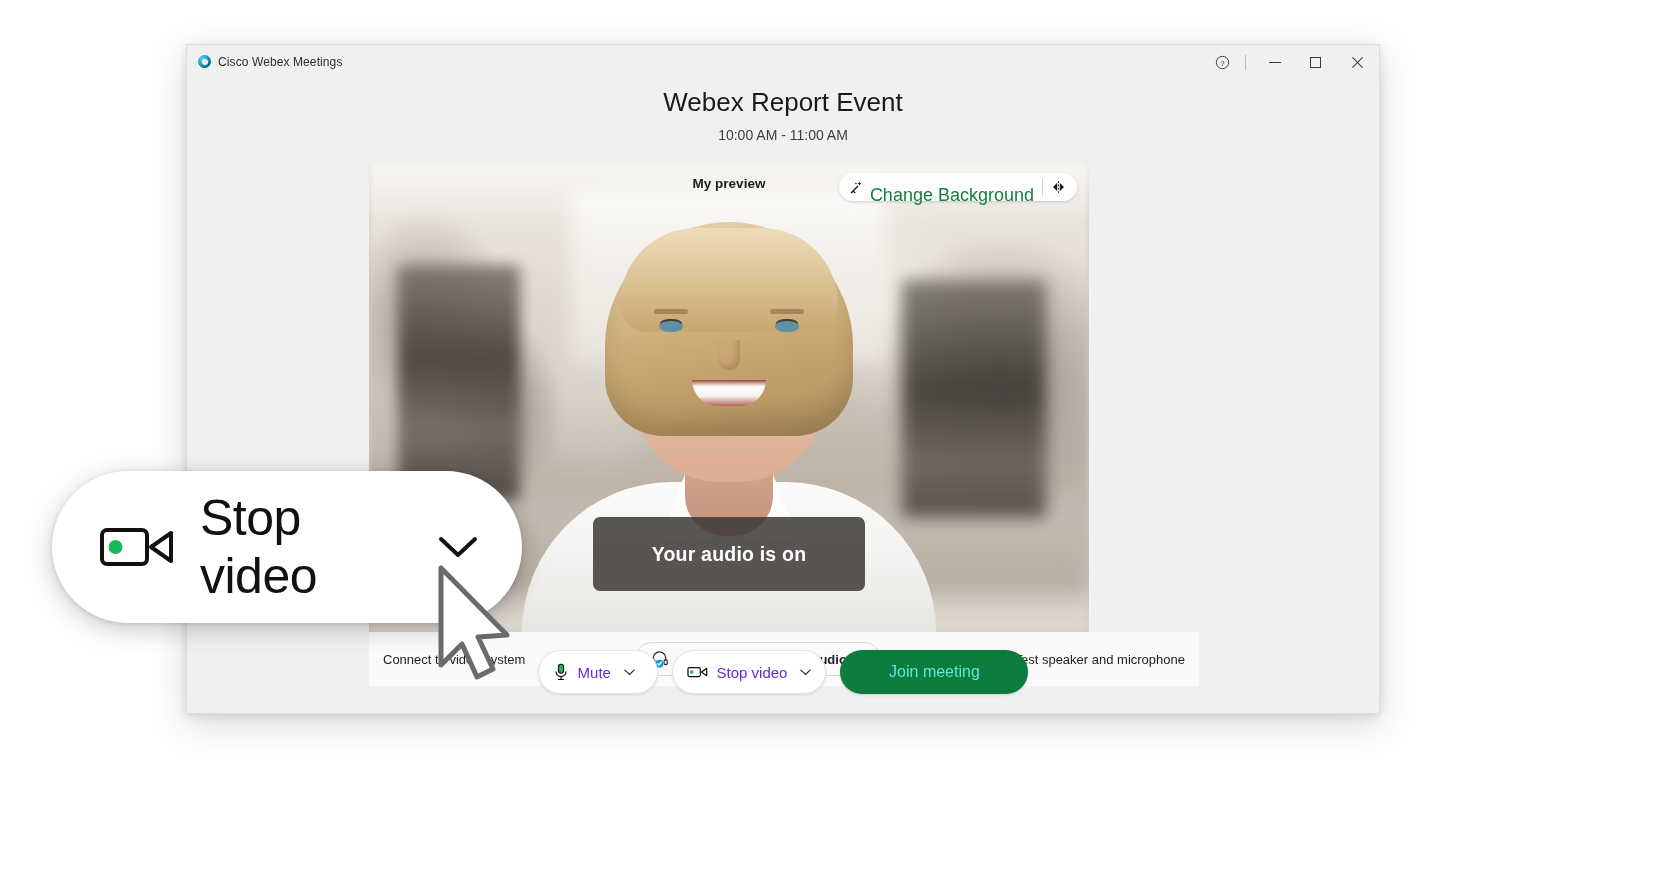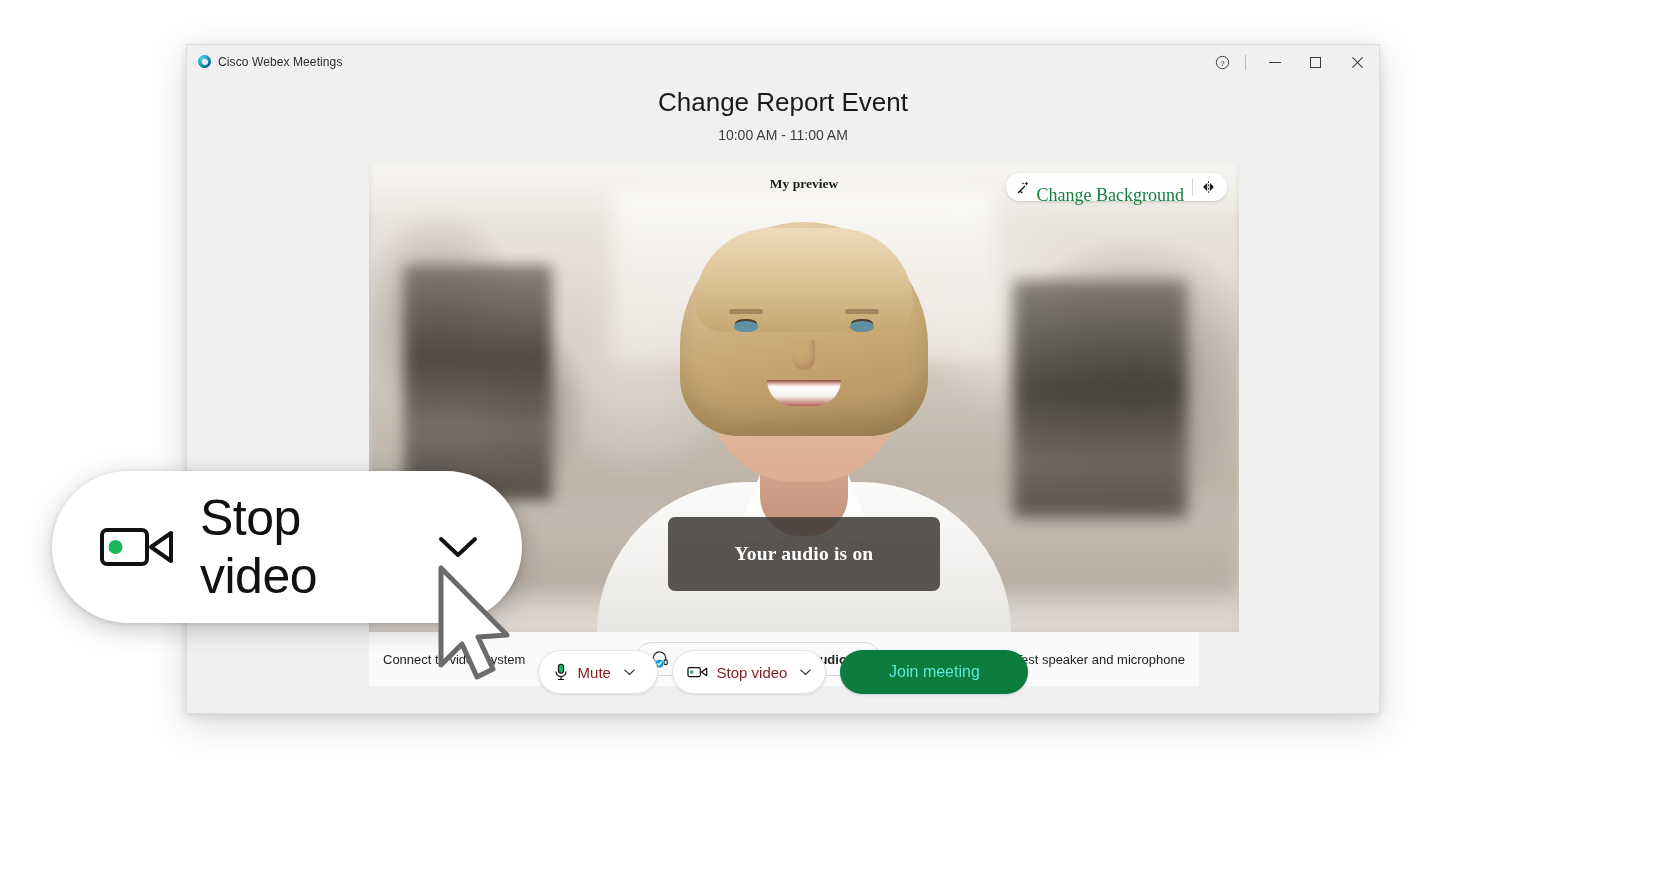--- a/index.html
+++ b/index.html
@@ -59,22 +59,22 @@
     text-align: center; font-size: 26px; color: #1a1a1a; font-weight: 400;
   }
   .meeting-time {
     position: absolute; top: 82px; left: 0; width: 100%;
     text-align: center; font-size: 14px; color: #3b3b3b;
   }
 
   
   .preview {
     position: absolute; left: 182px; top: 117px;
-    width: 870px; height: 470px;
-    overflow: hidden; background: #cfc8c2; font-family: Liberation Serif, serif;
+    width: 720px; height: 470px;
+    overflow: hidden; background: #cfc8c2;
   }
   
   .bg-scene { position: absolute; inset: 0;
     background:
       radial-gradient(120px 150px at 8% 32%, rgba(120,110,100,.55), rgba(120,110,100,0) 70%),
       radial-gradient(90px 120px at 18% 52%, rgba(90,82,74,.5), rgba(90,82,74,0) 72%),
       radial-gradient(150px 180px at 31% 42%, rgba(225,220,214,.85), rgba(225,220,214,0) 70%),
       radial-gradient(180px 200px at 88% 45%, rgba(110,104,98,.55), rgba(110,104,98,0) 72%),
       radial-gradient(120px 160px at 72% 30%, rgba(238,234,229,.9), rgba(238,234,229,0) 70%),
       linear-gradient(180deg, #efece7 0%, #e4ded6 22%, #cfc6bb 46%, #bdb3a7 68%, #cfc8bf 88%, #ded8d0 100%);
@@ -176,21 +176,21 @@
 
   
   .actions {
     position: absolute; left: 0; top: 605px; width: 100%;
     display: flex; align-items: center; justify-content: center; gap: 14px;
   }
   .pill-btn {
     height: 44px; min-width: 120px; border-radius: 22px; background: #fff;
     border: 1px solid #e3e3e3; box-shadow: 0 1px 3px rgba(0,0,0,.10);
     display: flex; align-items: center; gap: 9px; padding: 0 14px;
-    font-size: 15px; color: #7f1d1d;
+    font-size: 15px; color: #6d28d9;
   }
   .pill-btn .chev { margin-left: 4px; }
   .join-btn {
     height: 44px; min-width: 188px; border-radius: 22px;
     background: #0b7b3e; color: #5eead4; font-size: 16px;
     display: flex; align-items: center; justify-content: center;
     border: none; box-shadow: 0 1px 3px rgba(0,0,0,.14);
   }
 
   
@@ -235,21 +235,21 @@
             <i class="glyph-max"></i>
           </div>
         <div class="wc close">
           <svg width="13" height="13" viewBox="0 0 14 14">
             <path d="M1.5 1.5 L12.5 12.5 M12.5 1.5 L1.5 12.5" stroke="#3a3a3a" stroke-width="1.1" fill="none"></path>
           </svg>
         </div>
       </div>
     </div>
 
-    <div class="meeting-title">Change Report Event</div>
+    <div class="meeting-title">Webex Report Event</div>
     <div class="meeting-time">10:00 AM - 11:00 AM</div>
 
     <div class="preview">
       <div class="bg-scene"></div>
       <div class="bg-window"></div>
       <div class="bg-shelf-l"></div>
       <div class="bg-shelf-r"></div>
       <div class="bg-counter"></div>
 
       <div class="person">

